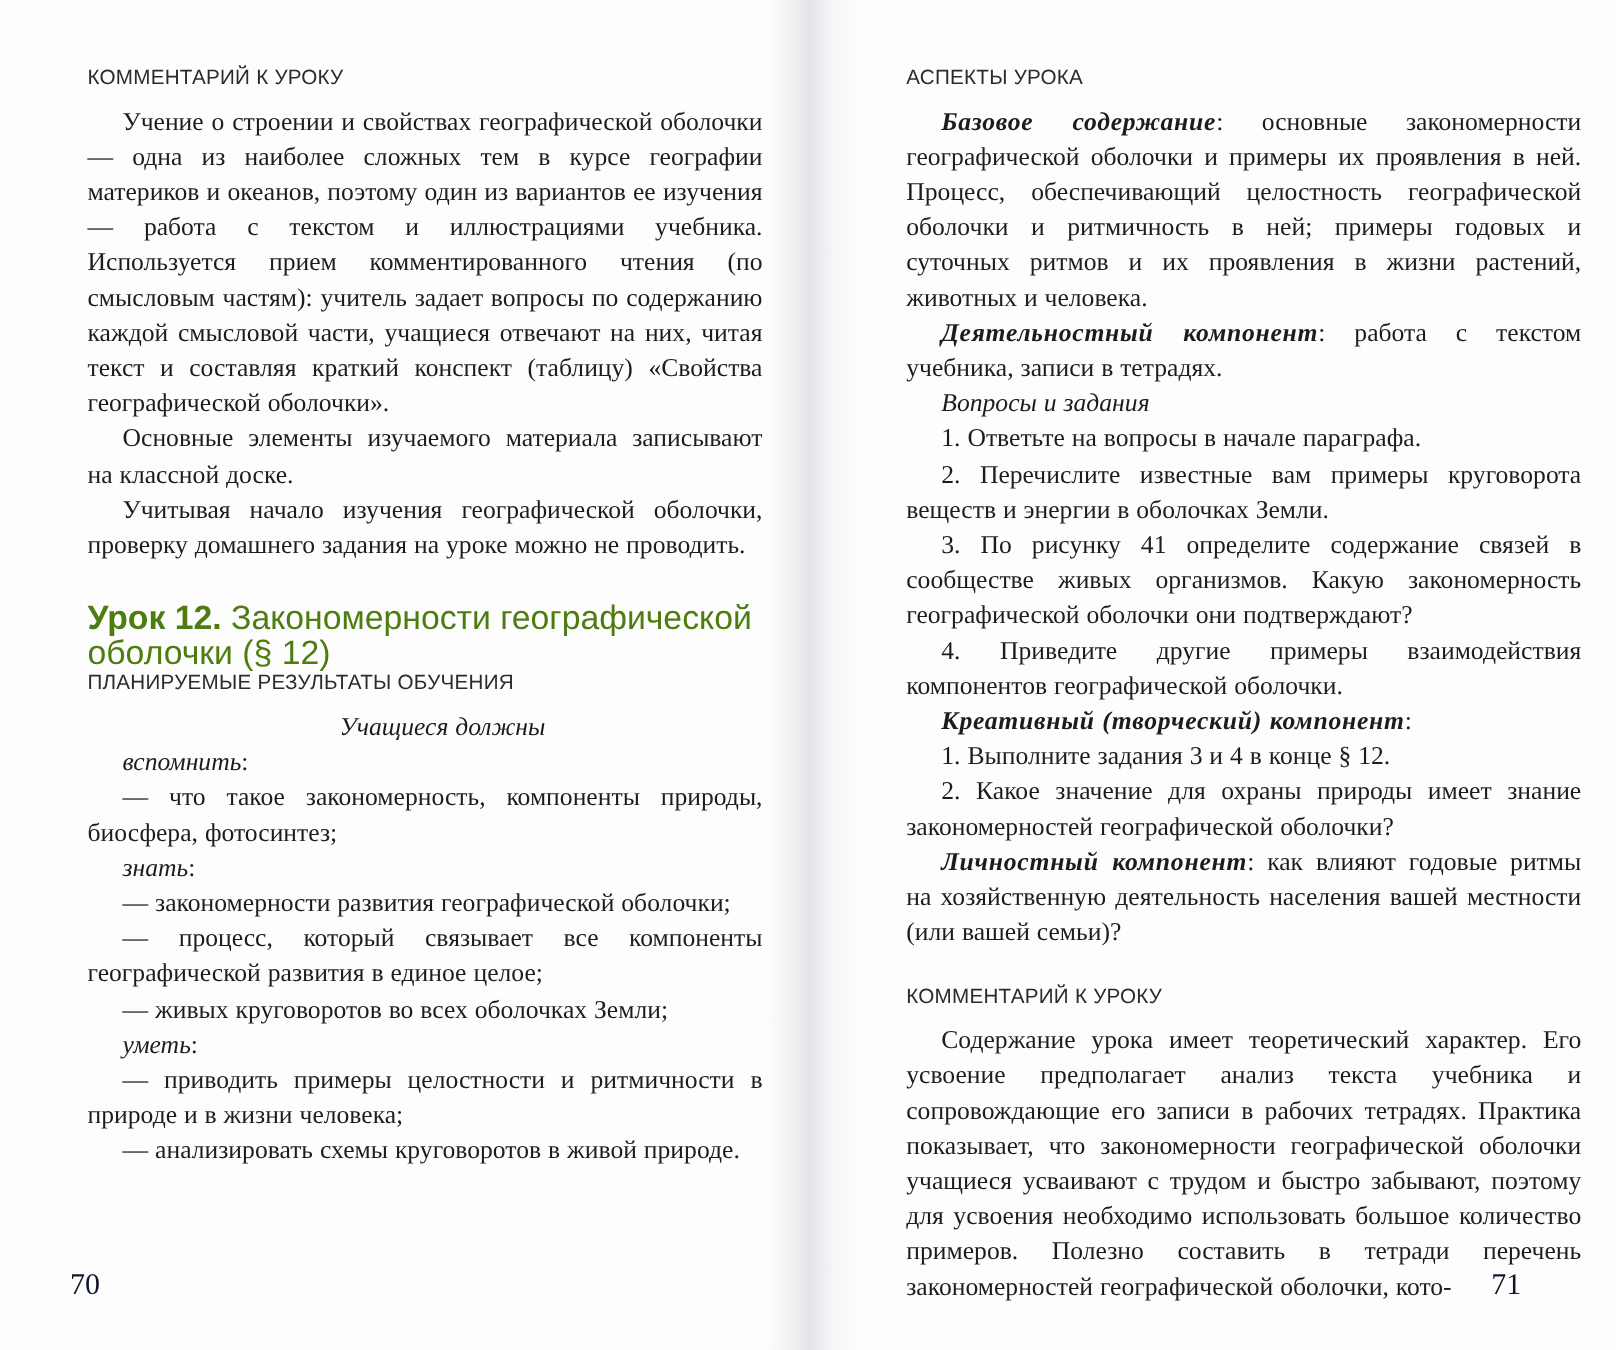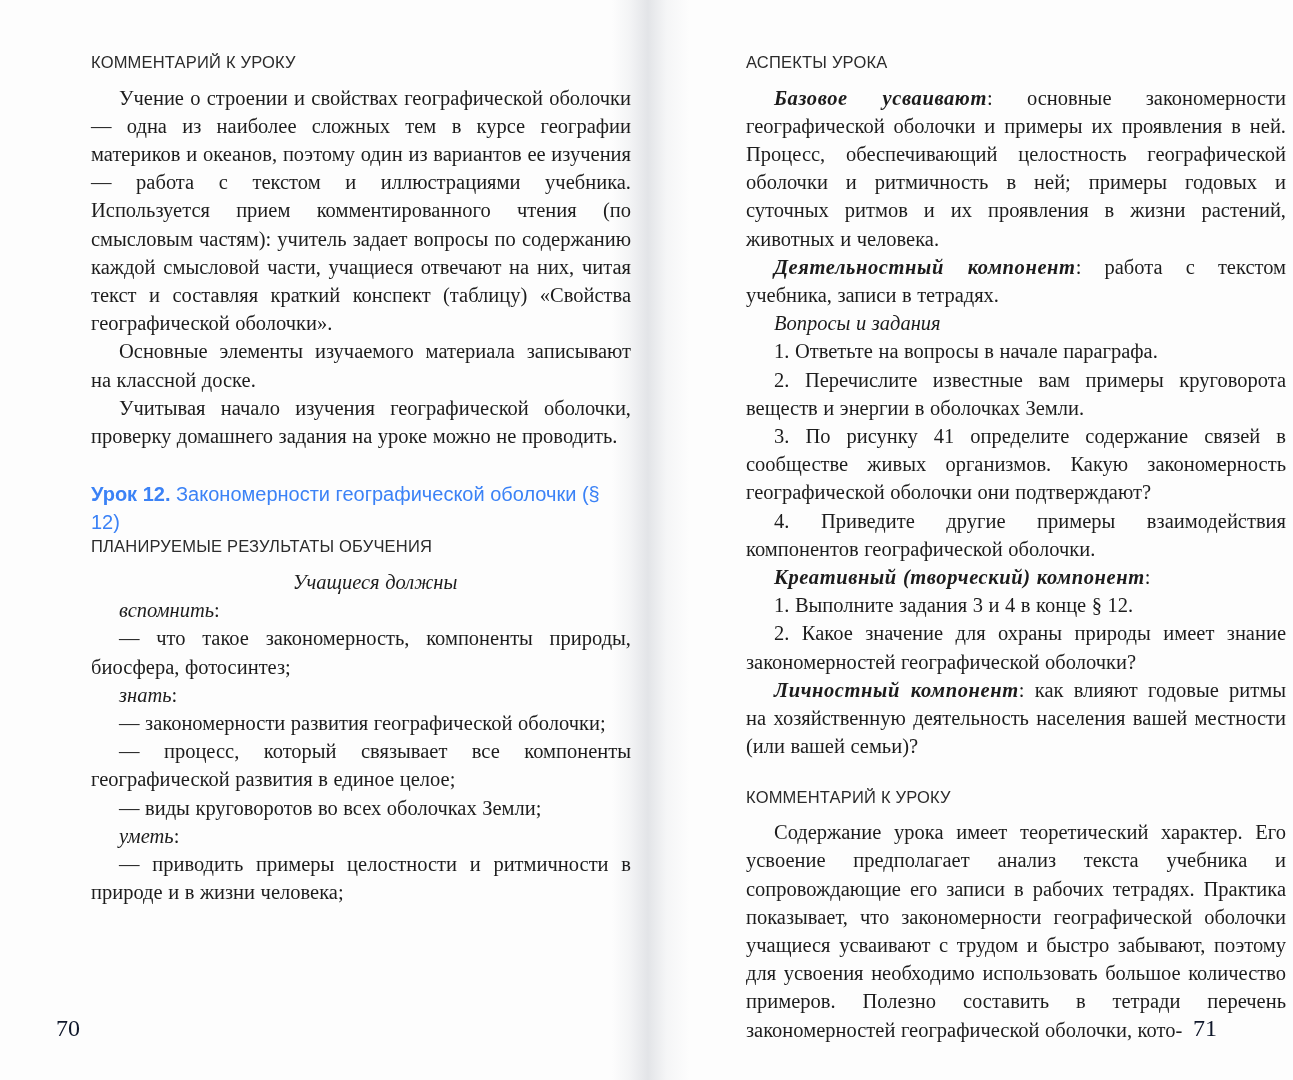--- a/index.html
+++ b/index.html
@@ -36,21 +36,20 @@
     top: 0;
     height: 1080px;
   }
   .page-left  { left: 0;    width: 640px; }
   .page-right { left: 653px; width: 640px; }
 
   .col {
     position: absolute;
     top: 52px;
     width: 540px;
-    margin-left: 21px;
   }
   .page-left  .col { left: 70px; }
   .page-right .col { left: 72px; }
 
   
   .rubric {
     font-family: "Liberation Sans", "DejaVu Sans", sans-serif;
     font-size: 16.5px;
     letter-spacing: 0.2px;
     color: #2b2b2b;
@@ -76,23 +75,23 @@
     font-style: italic;
     letter-spacing: 0.6px;
   }
   .lead-i {
     font-style: italic;
   }
 
   
   .lesson-title {
     font-family: "Liberation Sans", "DejaVu Sans", sans-serif;
-    font-size: 20px;
+    font-size: 27px;
     line-height: 28px;
-    color: #3b82f6;
+    color: #4d7c0f;
     margin: 30px 0 0 0;
   }
   .lesson-title .num { font-weight: bold; }
 
   .folio {
     position: absolute;
     bottom: 38px;
     font-size: 24px;
     color: #0f172a;
   }
@@ -113,31 +112,32 @@
         <p class="body">Основные элементы изучаемого материала записывают на классной доске.</p>
         <p class="body">Учитывая начало изучения географической оболочки, проверку домашнего задания на уроке можно не проводить.</p>
         <div class="lesson-title"><span class="num">Урок 12.</span><span> Закономерности географической оболочки (§ 12)</span></div>
         <div class="rubric">ПЛАНИРУЕМЫЕ РЕЗУЛЬТАТЫ ОБУЧЕНИЯ</div>
         <p class="body lead-i" style="text-align: center;">Учащиеся должны</p>
         <p class="body" style="text-align: left;"><span class="lead-i">вспомнить</span><span>:</span></p>
         <p class="body">— что такое закономерность, компоненты природы, биосфера, фотосинтез;</p>
         <p class="body" style="text-align: left;"><span class="lead-i">знать</span><span>:</span></p>
         <p class="body">— закономерности развития географической оболочки;</p>
         <p class="body">— процесс, который связывает все компоненты географической развития в единое целое;</p>
-        <p class="body">— виды круговоротов во всех оболочках Земли;</p>
+        <p class="body">— живых круговоротов во всех оболочках Земли;</p>
         <p class="body" style="text-align: left;"><span class="lead-i">уметь</span><span>:</span></p>
         <p class="body">— приводить примеры целостности и ритмичности в природе и в жизни человека;</p>
+        <p class="body last">— анализировать схемы круговоротов в живой природе.</p>
       </div>
     <div class="folio">70</div>
   </div>
 
   <div class="page-right">
     <div class="col" id="right-col">
         <div class="rubric">АСПЕКТЫ УРОКА</div>
-        <p class="body"><span class="lead-bi">Базовое усваивают</span><span>: основные закономерности географической оболочки и примеры их проявления в ней. Процесс, обеспечивающий целостность географической оболочки и ритмичность в ней; примеры годовых и суточных ритмов и их проявления в жизни растений, животных и человека.</span></p>
+        <p class="body"><span class="lead-bi">Базовое содержание</span><span>: основные закономерности географической оболочки и примеры их проявления в ней. Процесс, обеспечивающий целостность географической оболочки и ритмичность в ней; примеры годовых и суточных ритмов и их проявления в жизни растений, животных и человека.</span></p>
         <p class="body"><span class="lead-bi">Деятельностный компонент</span><span>: работа с текстом учебника, записи в тетрадях.</span></p>
         <p class="body lead-i" style="text-align: left;">Вопросы и задания</p>
         <p class="body">1. Ответьте на вопросы в начале параграфа.</p>
         <p class="body">2. Перечислите известные вам примеры круговорота веществ и энергии в оболочках Земли.</p>
         <p class="body">3. По рисунку 41 определите содержание связей в сообществе живых организмов. Какую закономерность географической оболочки они подтверждают?</p>
         <p class="body">4. Приведите другие примеры взаимодействия компонентов географической оболочки.</p>
         <p class="body" style="text-align: left;"><span class="lead-bi">Креативный (творческий) компонент</span><span>:</span></p>
         <p class="body">1. Выполните задания 3 и 4 в конце § 12.</p>
         <p class="body">2. Какое значение для охраны природы имеет знание закономерностей географической оболочки?</p>
         <p class="body"><span class="lead-bi">Личностный компонент</span><span>: как влияют годовые ритмы на хозяйственную деятельность населения вашей местности (или вашей семьи)?</span></p>

